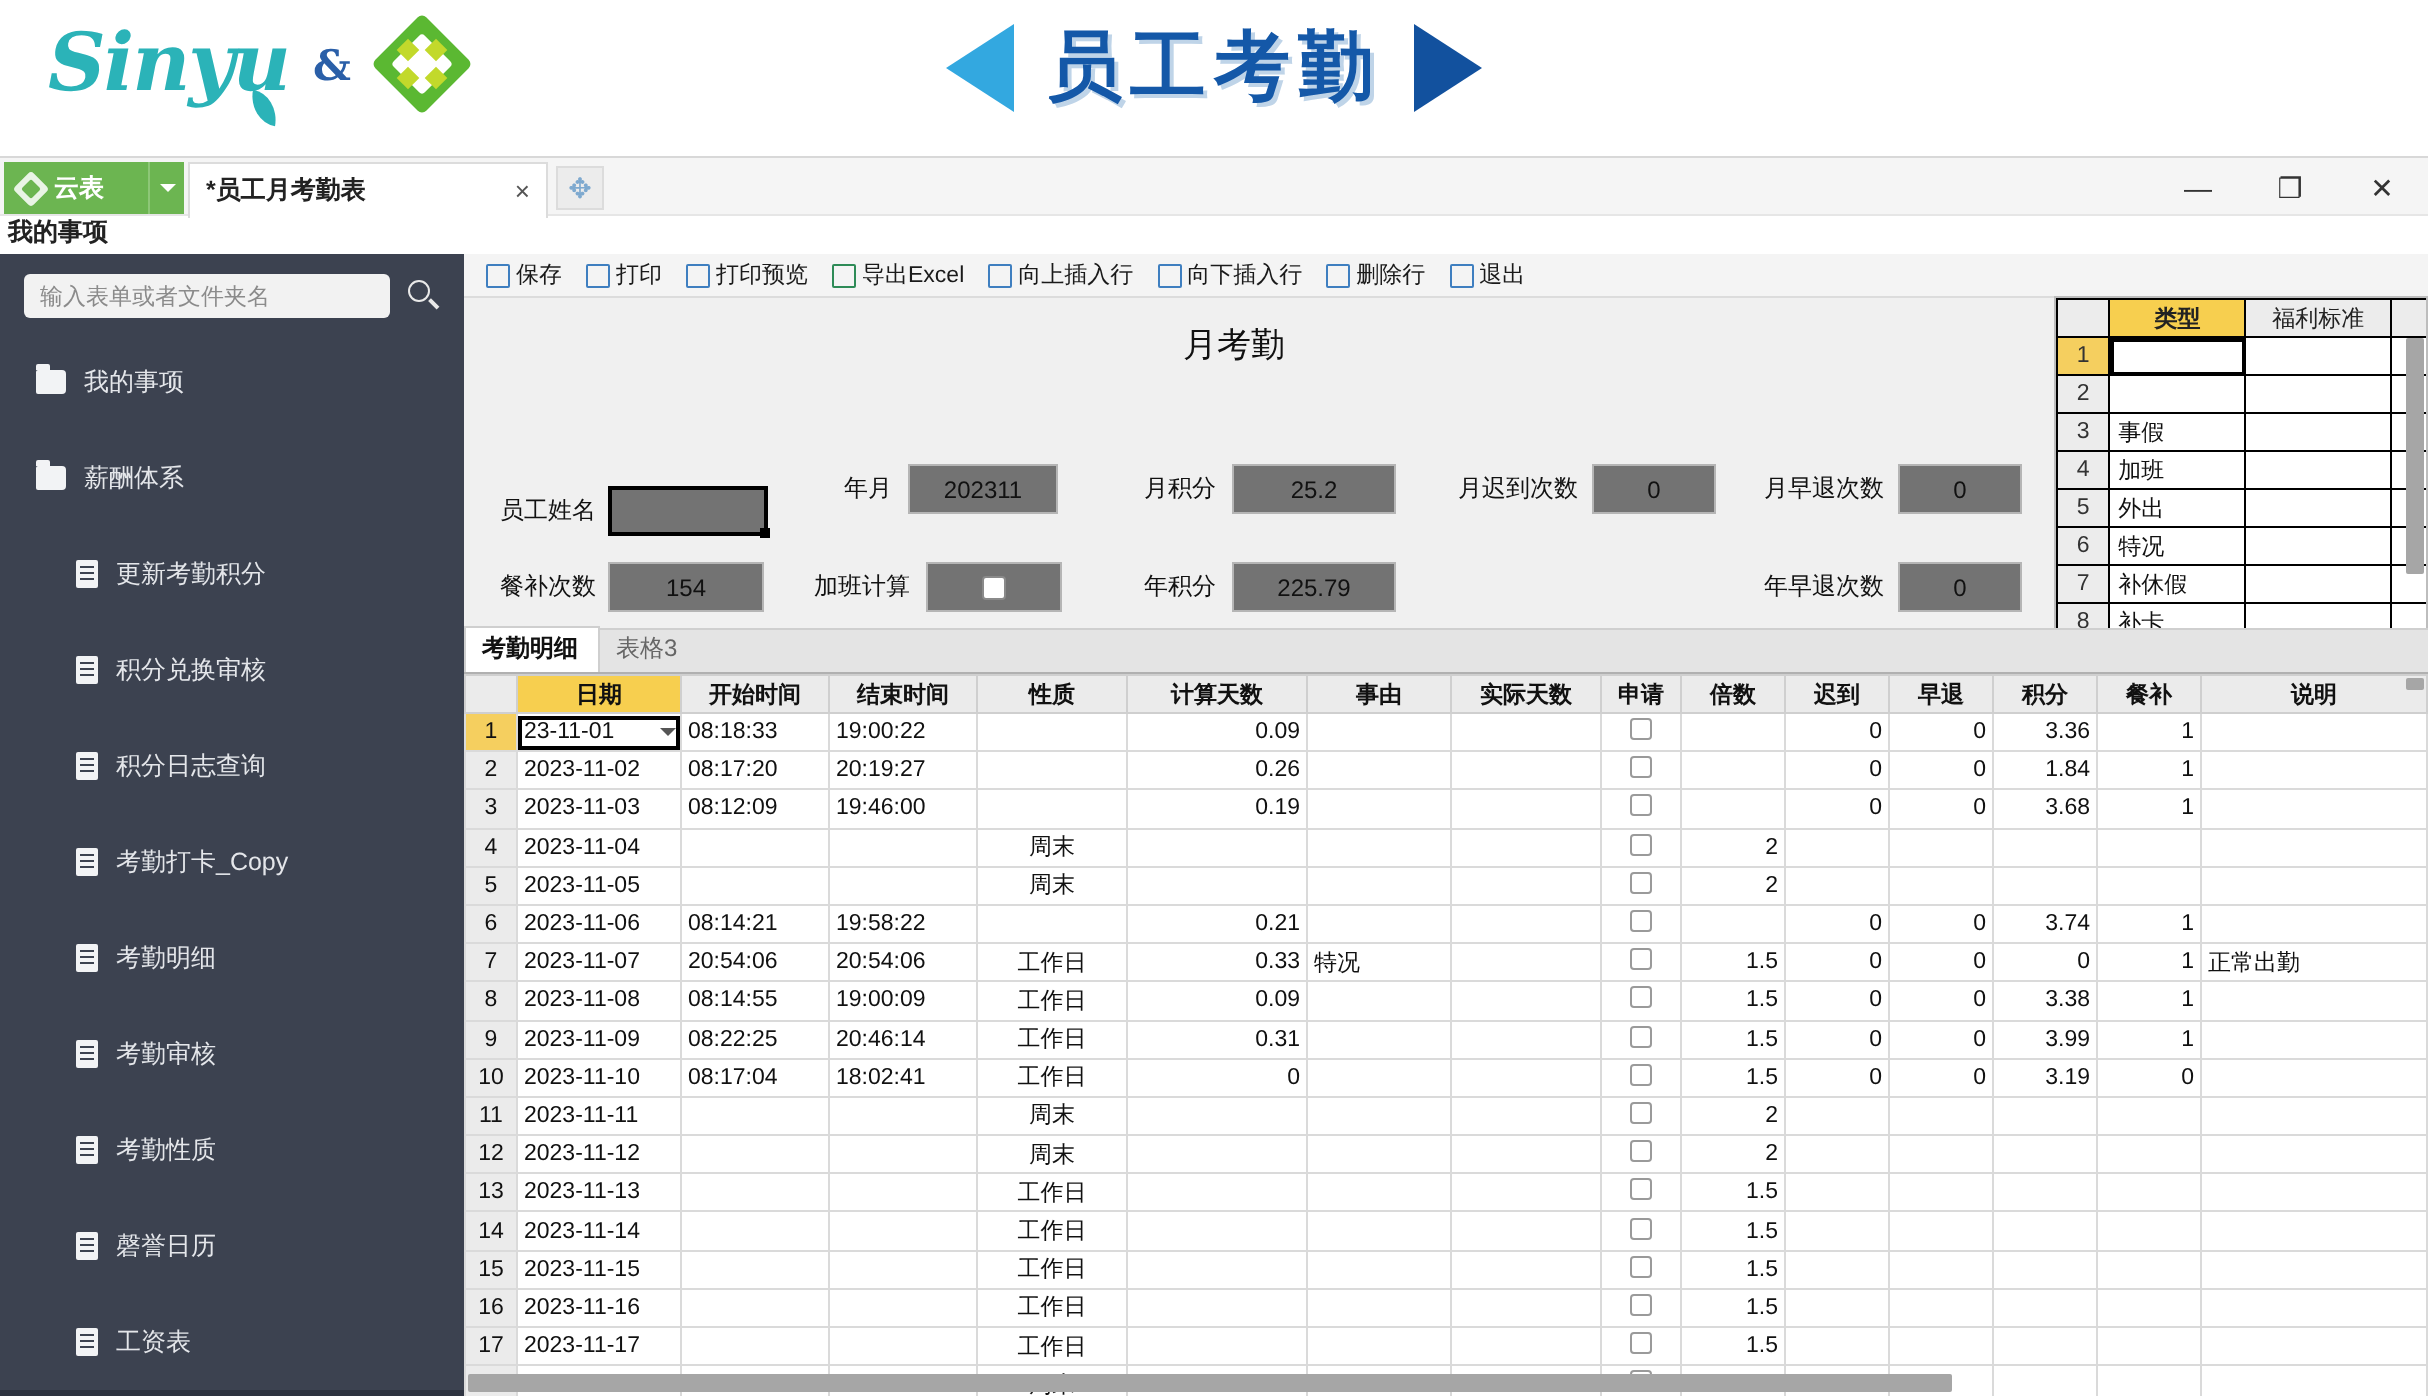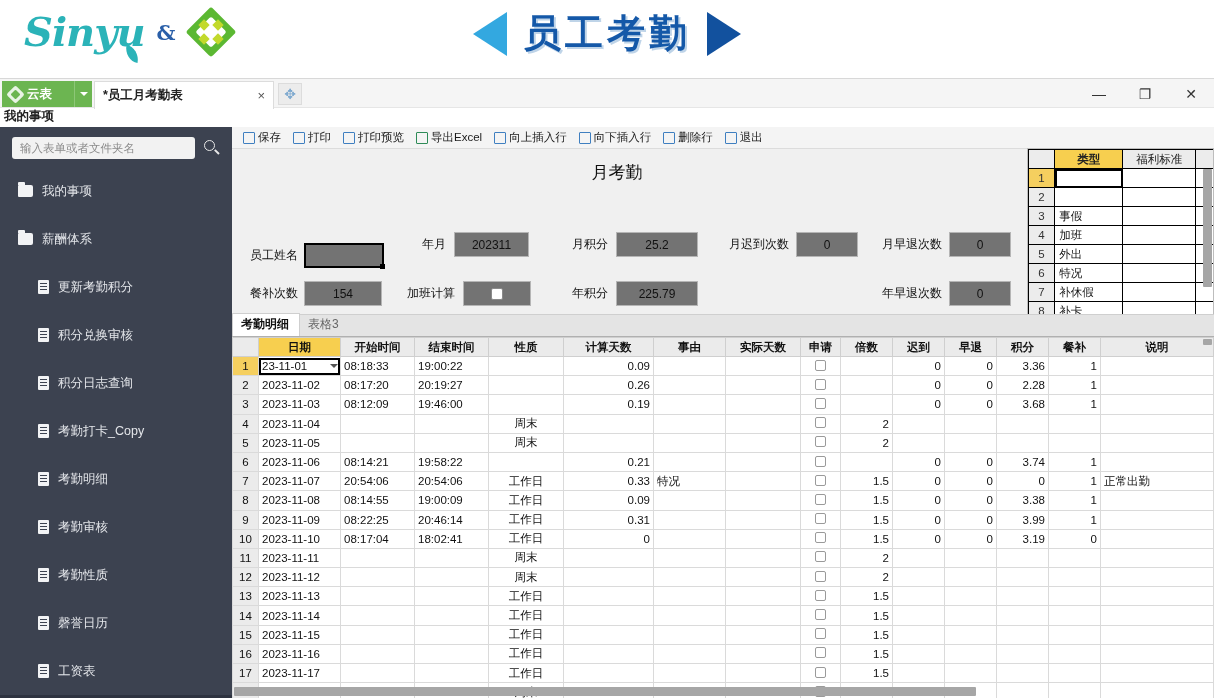--- a/index.html
+++ b/index.html
@@ -543,21 +543,21 @@
               <td class="">08:17:20</td>
               <td class="">20:19:27</td>
               <td class="ctr"></td>
               <td class="num">0.26</td>
               <td class=""></td>
               <td class=""></td>
               <td class="ctr"><span class="cbx"></span></td>
               <td class="num"></td>
               <td class="num">0</td>
               <td class="num">0</td>
-              <td class="num">2.28</td>
+              <td class="num">1.84</td>
               <td class="num">1</td>
               <td class=""></td>
             </tr>
             <tr>
               <td class="rn">3</td>
               <td class="">2023-11-03</td>
               <td class="">08:12:09</td>
               <td class="">19:46:00</td>
               <td class="ctr"></td>
               <td class="num">0.19</td>

